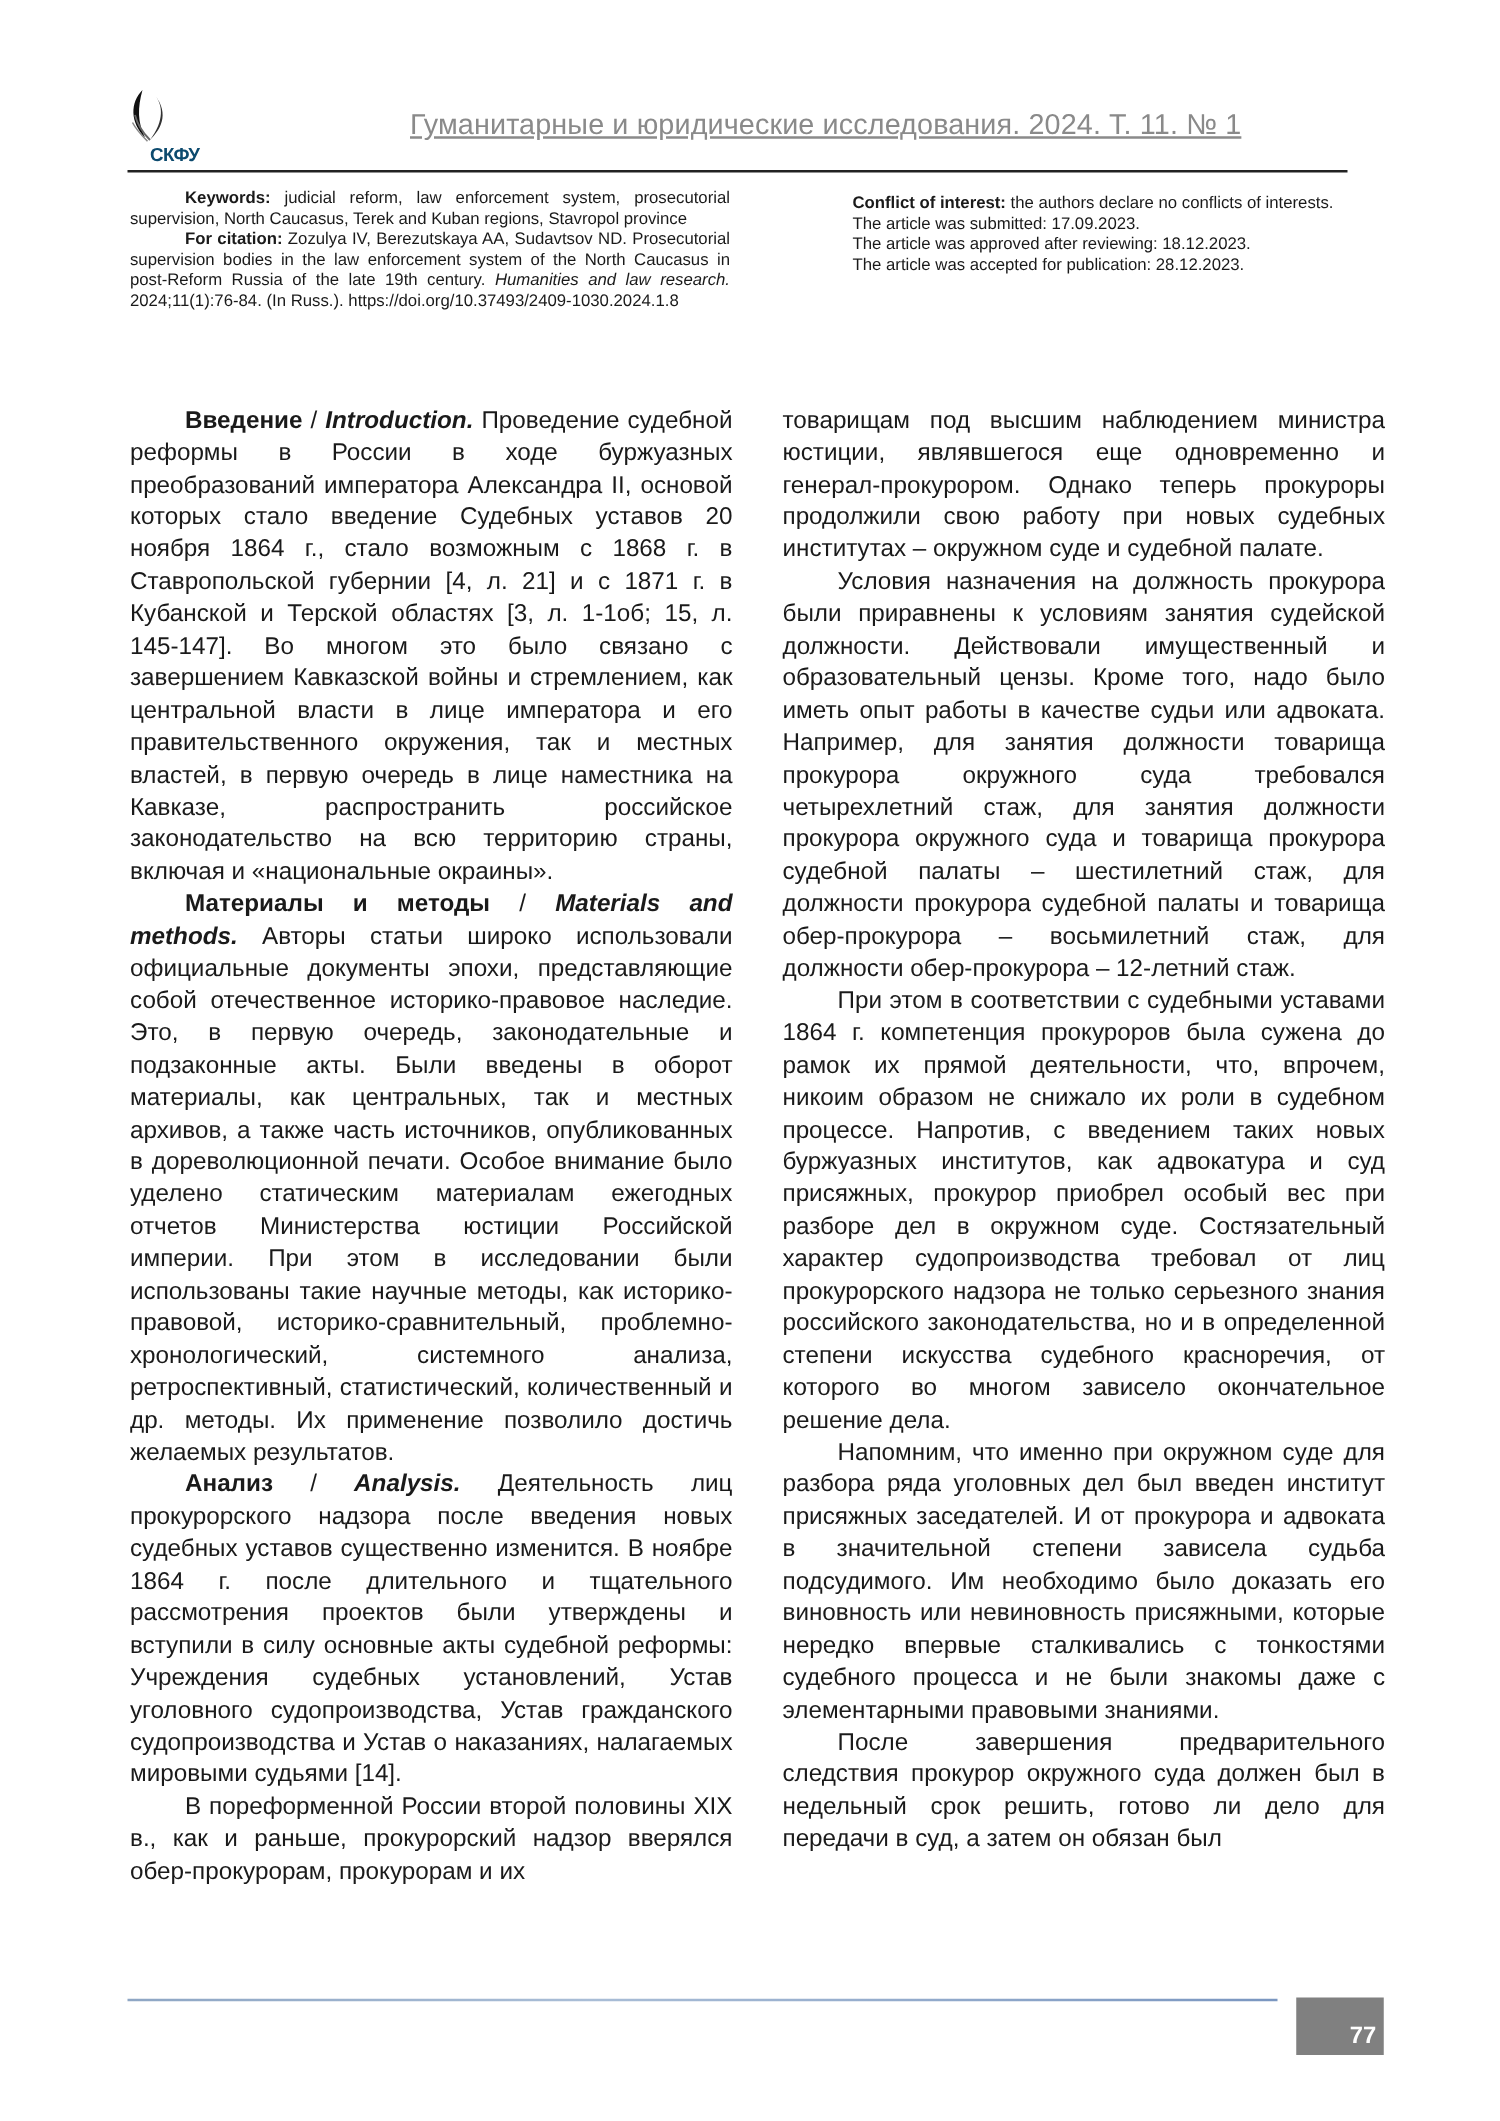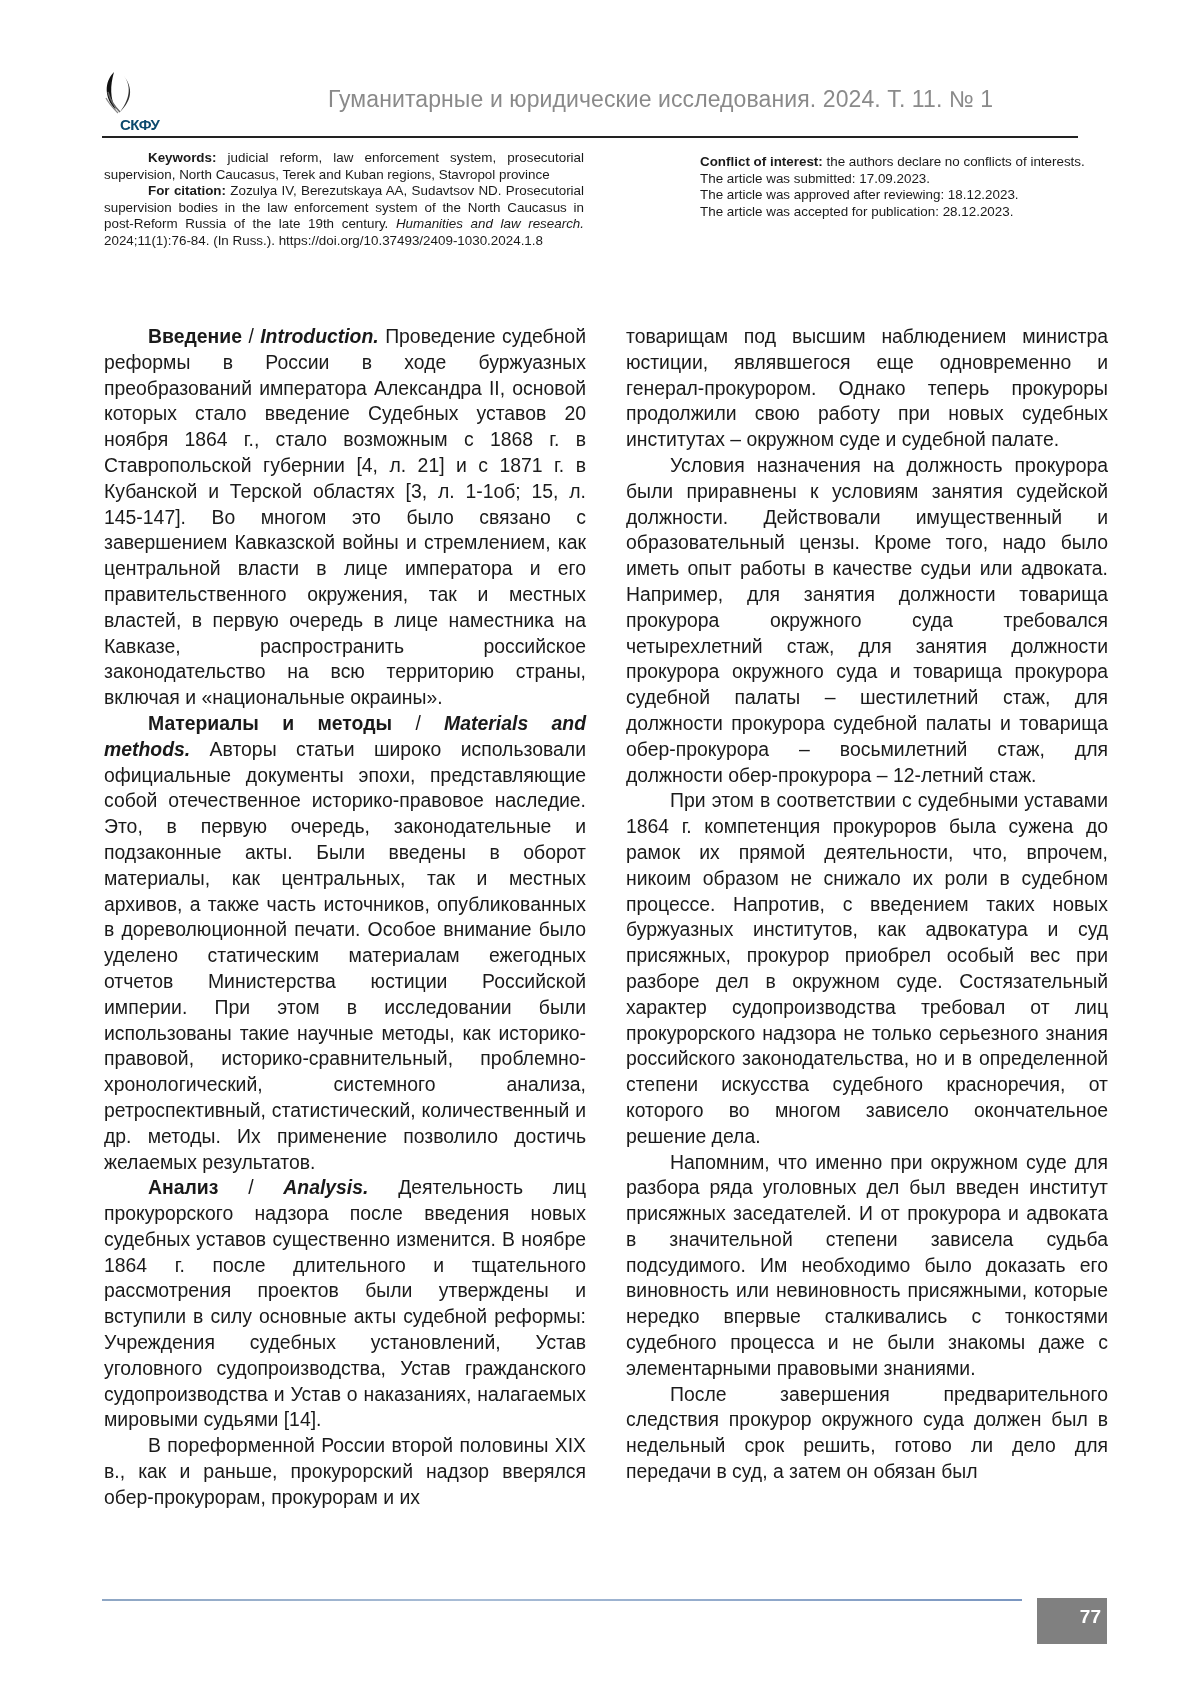--- a/index.html
+++ b/index.html
@@ -2,38 +2,38 @@
 <html><head>
   <meta charset="utf-8">
   <style>
     html, body { margin: 0; padding: 0; background: #ffffff; }
     body { width: 1200px; height: 1697px; position: relative; overflow: hidden; font-family: "Liberation Sans", sans-serif; color: #1a1a1a; }
 
     .header { position: absolute; left: 92px; top: 58px; width: 1036px; height: 80px; }
     .logo { position: absolute; left: 8px; top: 12px; width: 80px; height: 64px; }
     .logo svg { position: absolute; left: 0; top: 0; }
     .logo-text { position: absolute; left: 20px; top: 46px; font-size: 15px; font-weight: bold; letter-spacing: -0.5px; color: #0c4a6e; font-family: "Liberation Sans", sans-serif; }
-    .journal-title { position: absolute; left: 236px; top: 28px; font-size: 23px; color: #8a8a8a; letter-spacing: 0.1px; }
+    .journal-title { position: absolute; left: 236px; top: 28px; font-size: 23px; color: #8a8a8a; letter-spacing: 0.1px; text-decoration: underline; }
     .header-rule { position: absolute; left: 10px; top: 78px; width: 976px; height: 2px; background: #222; }
 
     .meta-left { position: absolute; left: 104px; top: 150px; width: 480px; font-size: 13.4px; line-height: 16.6px; text-align: justify; }
-    .meta-right { position: absolute; left: 656px; top: 154px; width: 482px; font-size: 13.4px; line-height: 16.6px; text-align: justify; }
+    .meta-right { position: absolute; left: 638px; top: 154px; width: 482px; font-size: 13.4px; line-height: 16.6px; text-align: justify; }
     .meta-p { margin: 0; text-indent: 44px; }
     .meta-plain { margin: 0; padding-left: 44px; }
     .b { font-weight: bold; }
     .i { font-style: italic; margin-top: 31px; }
 
     .col { position: absolute; top: 324px; width: 482px; font-size: 19.4px; line-height: 25.8px; text-align: justify; }
     .col-left { left: 104px; }
     .col-right { left: 626px; }
     .para { margin: 0; text-indent: 44px; }
     .para.noindent { text-indent: 0; }
 
     .footer-rule { position: absolute; left: 102px; top: 1599px; width: 920px; height: 2px; background: linear-gradient(90deg, #8ea6c4, #a9bdd6 40%, #7a96c0); }
-    .page-num { position: absolute; left: 1037px; top: 1598px; width: 70px; height: 46px; background: #808080; color: #ffffff; font-weight: bold; font-size: 19px; text-align: right; box-sizing: border-box; padding: 8px 6px 0 0; }
+    .page-num { position: absolute; left: 1037px; top: 1598px; width: 70px; height: 46px; background: #808080; color: #ffffff; font-weight: bold; font-size: 19px; text-align: right; box-sizing: border-box; padding: 20px 6px 0 0; }
   </style>
 </head>
 <body>
 
 <div class="header">
   <div class="logo">
     <svg width="60" height="50" viewBox="0 0 60 50">
       <path d="M14 2 C4 12, 4 28, 16 40 C10 28, 10 16, 14 2 Z" fill="#111"></path>
       <path d="M24 6 C30 14, 32 26, 20 42 C28 34, 36 22, 24 6 Z" fill="#333"></path>
       <path d="M8 22 C10 30, 14 36, 20 42" stroke="#666" stroke-width="1.5" fill="none"></path>

